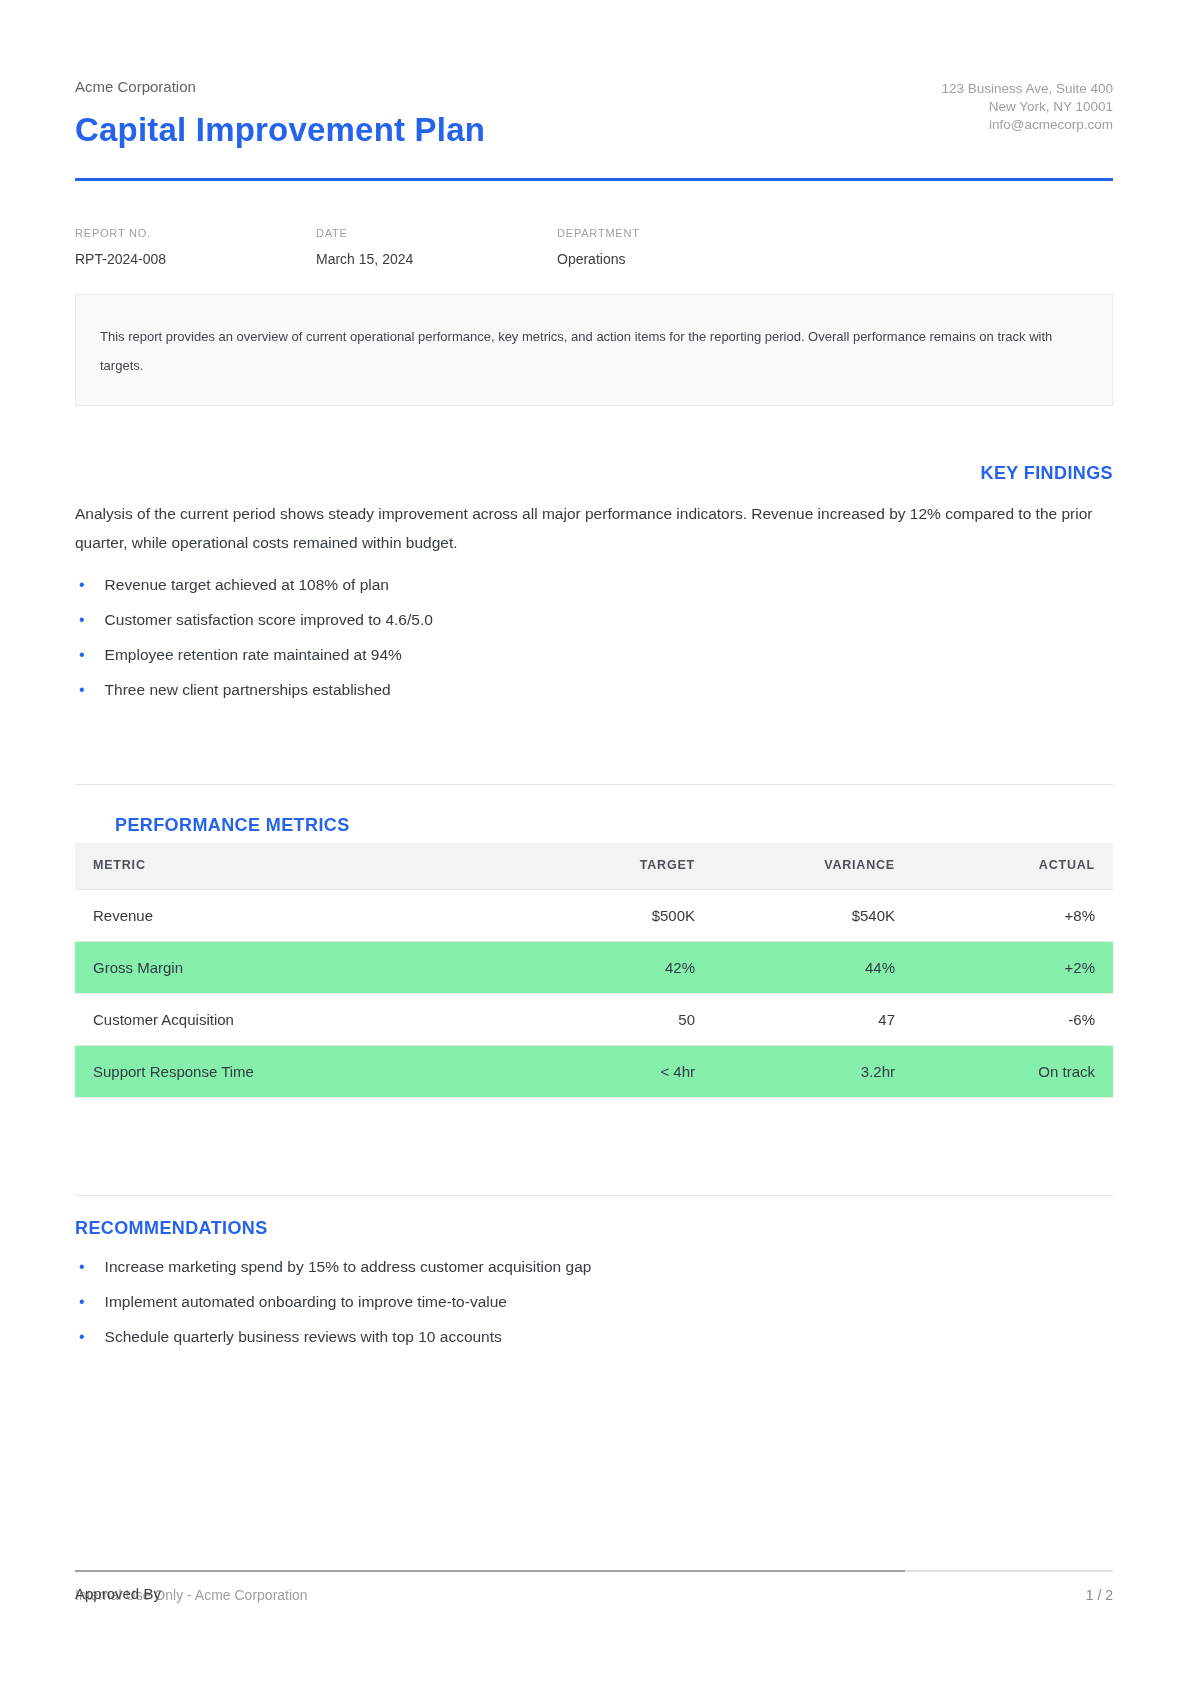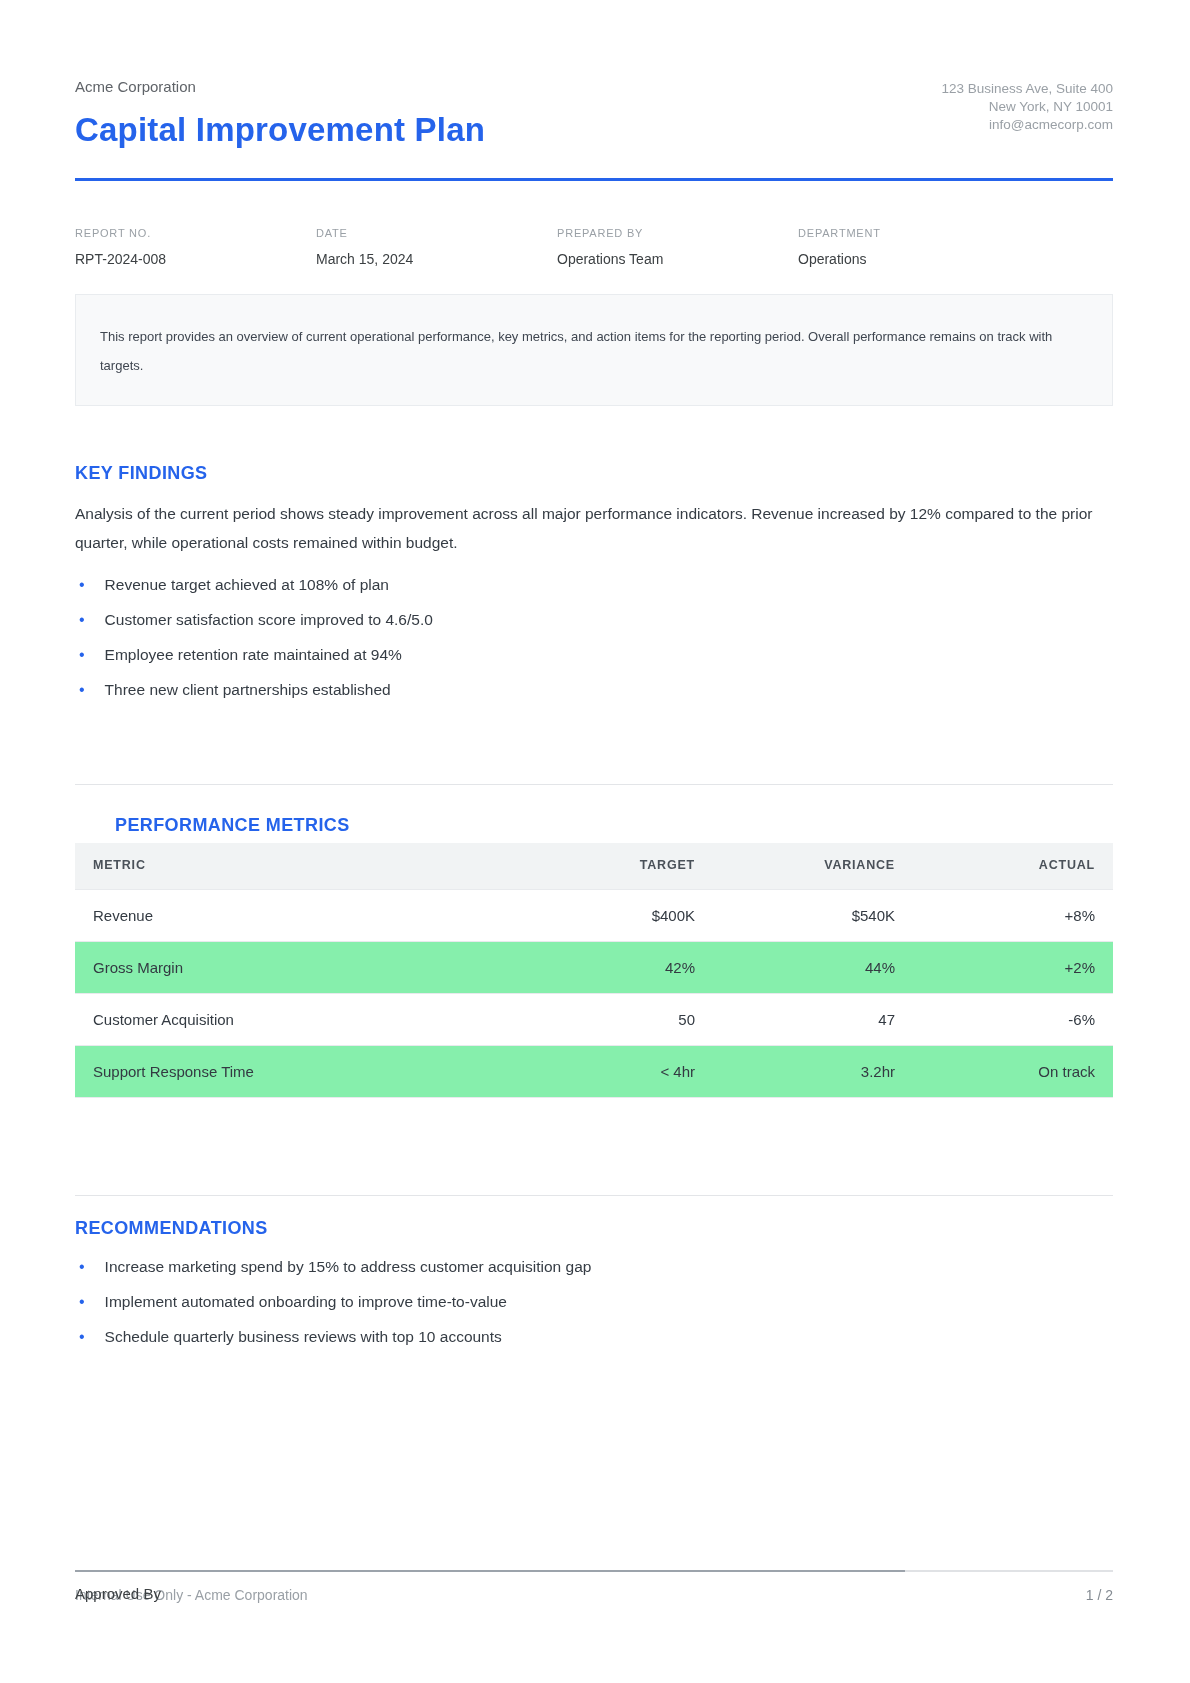--- a/index.html
+++ b/index.html
@@ -30,21 +30,21 @@
 
   
   .summary-box {
     margin-top: 24px; background: #f8f9fa; border: 1px solid #e9ecef;
     padding: 27px 24px 25px 24px;
   }
   .summary-box p { font-size: 13px; line-height: 29px; color: #3f4650; }
 
   
   .section-heading { font-size: 18px; font-weight: 700; color: #2563eb; letter-spacing: 0.4px; line-height: 22px; }
-  .kf-heading { margin-top: 56px; }
+  .kf-heading { margin-top: 56px; text-align: right; }
   .kf-paragraph { margin-top: 16px; font-size: 15.5px; line-height: 28.5px; color: #353c44; }
 
   ul.bullets { list-style: none; margin-top: 10px; }
   ul.bullets li { display: flex; align-items: baseline; padding: 6.5px 0 6.5px 4px; font-size: 15.5px; line-height: 22px; color: #353c44; }
   ul.bullets li::before { content: "\2022"; color: #2563eb; font-size: 16px; margin-right: 20px; flex: 0 0 auto; }
 
   .divider { border: none; border-top: 1px solid #e3e5e8; height: 0; }
   .divider-1 { margin-top: 77px; }
   .divider-2 { margin-top: 97px; }
   .pm-heading { margin-top: 29px; margin-left: 40px; }
@@ -93,24 +93,20 @@
   <div class="meta-row">
     <div class="meta-field">
       <div class="meta-label">REPORT NO.</div>
       <div class="meta-value">RPT-2024-008</div>
     </div>
     <div class="meta-field">
       <div class="meta-label">DATE</div>
       <div class="meta-value">March 15, 2024</div>
     </div>
     <div class="meta-field">
-      <div class="meta-label">PREPARED BY</div>
-      <div class="meta-value">Operations Team</div>
-    </div>
-    <div class="meta-field">
       <div class="meta-label">DEPARTMENT</div>
       <div class="meta-value">Operations</div>
     </div>
   </div>
 
   <div class="summary-box">
     <p>This report provides an overview of current operational performance, key metrics, and action items for the reporting period. Overall performance remains on track with targets.</p>
   </div>
 
   <div class="section">
@@ -138,21 +134,21 @@
     <h2 class="section-heading pm-heading">PERFORMANCE METRICS</h2>
     <div class="metrics-table">
       <div class="trow thead">
         <div class="cell c-metric">METRIC</div>
         <div class="cell c-num">TARGET</div>
         <div class="cell c-num">VARIANCE</div>
         <div class="cell c-num">ACTUAL</div>
       </div>
       <div class="trow tbody-row">
         <div class="cell c-metric">Revenue</div>
-        <div class="cell c-num">$400K</div>
+        <div class="cell c-num">$500K</div>
         <div class="cell c-num">$540K</div>
         <div class="cell c-num">+8%</div>
       </div>
       <div class="trow tbody-row stripe">
         <div class="cell c-metric">Gross Margin</div>
         <div class="cell c-num">42%</div>
         <div class="cell c-num">44%</div>
         <div class="cell c-num">+2%</div>
       </div>
       <div class="trow tbody-row">

